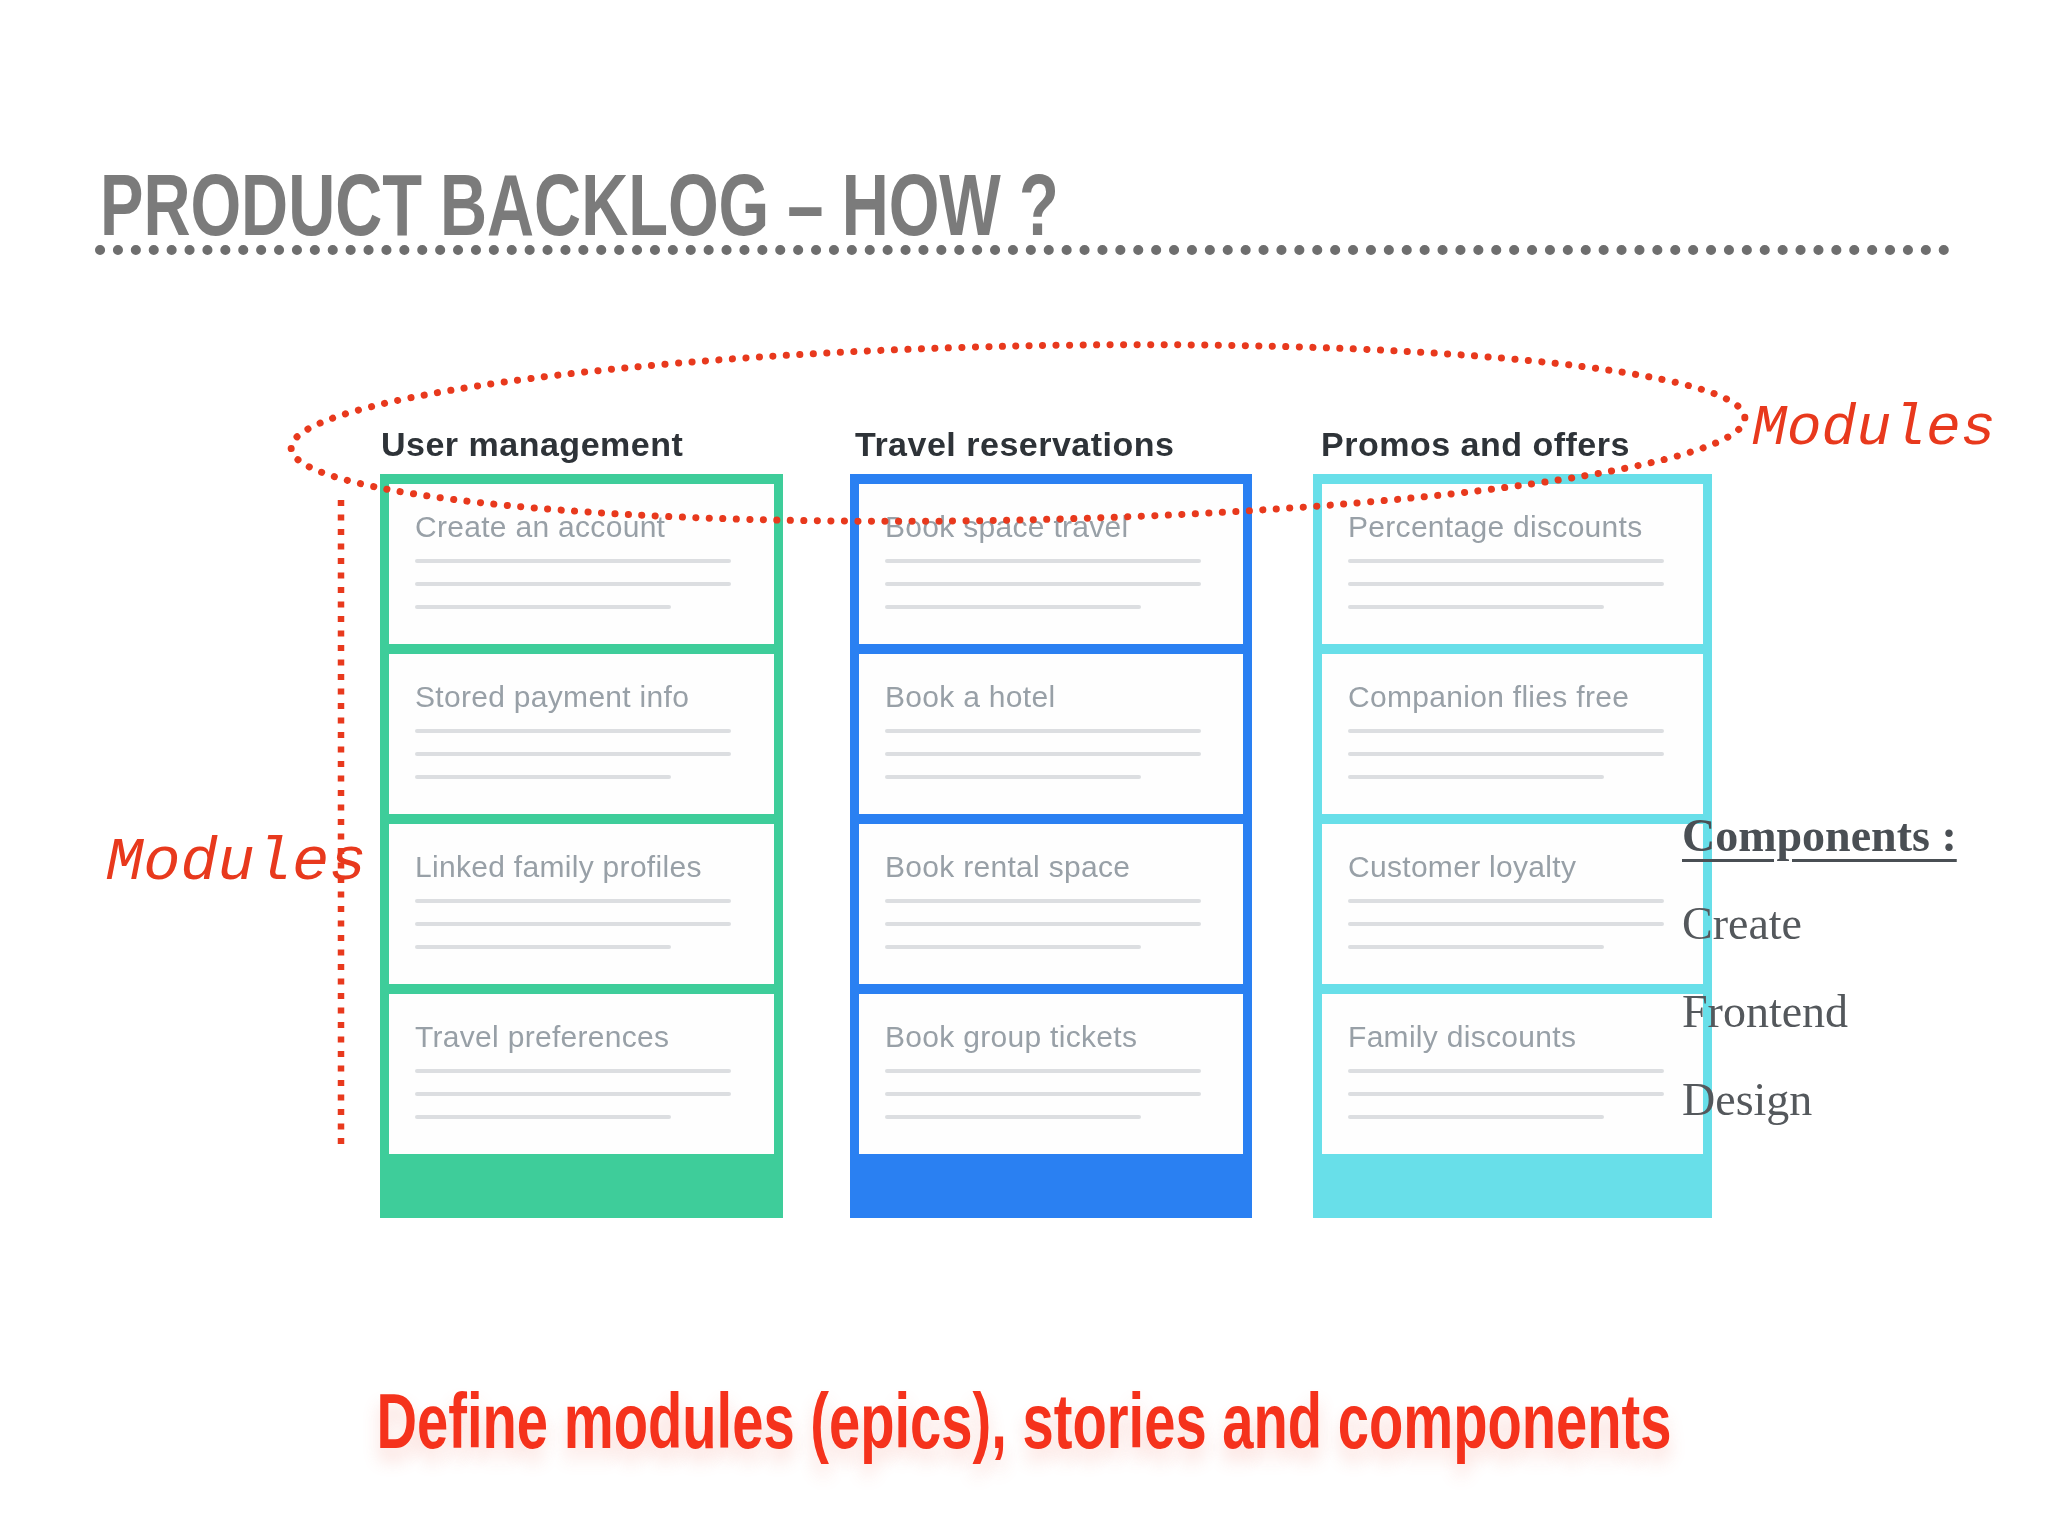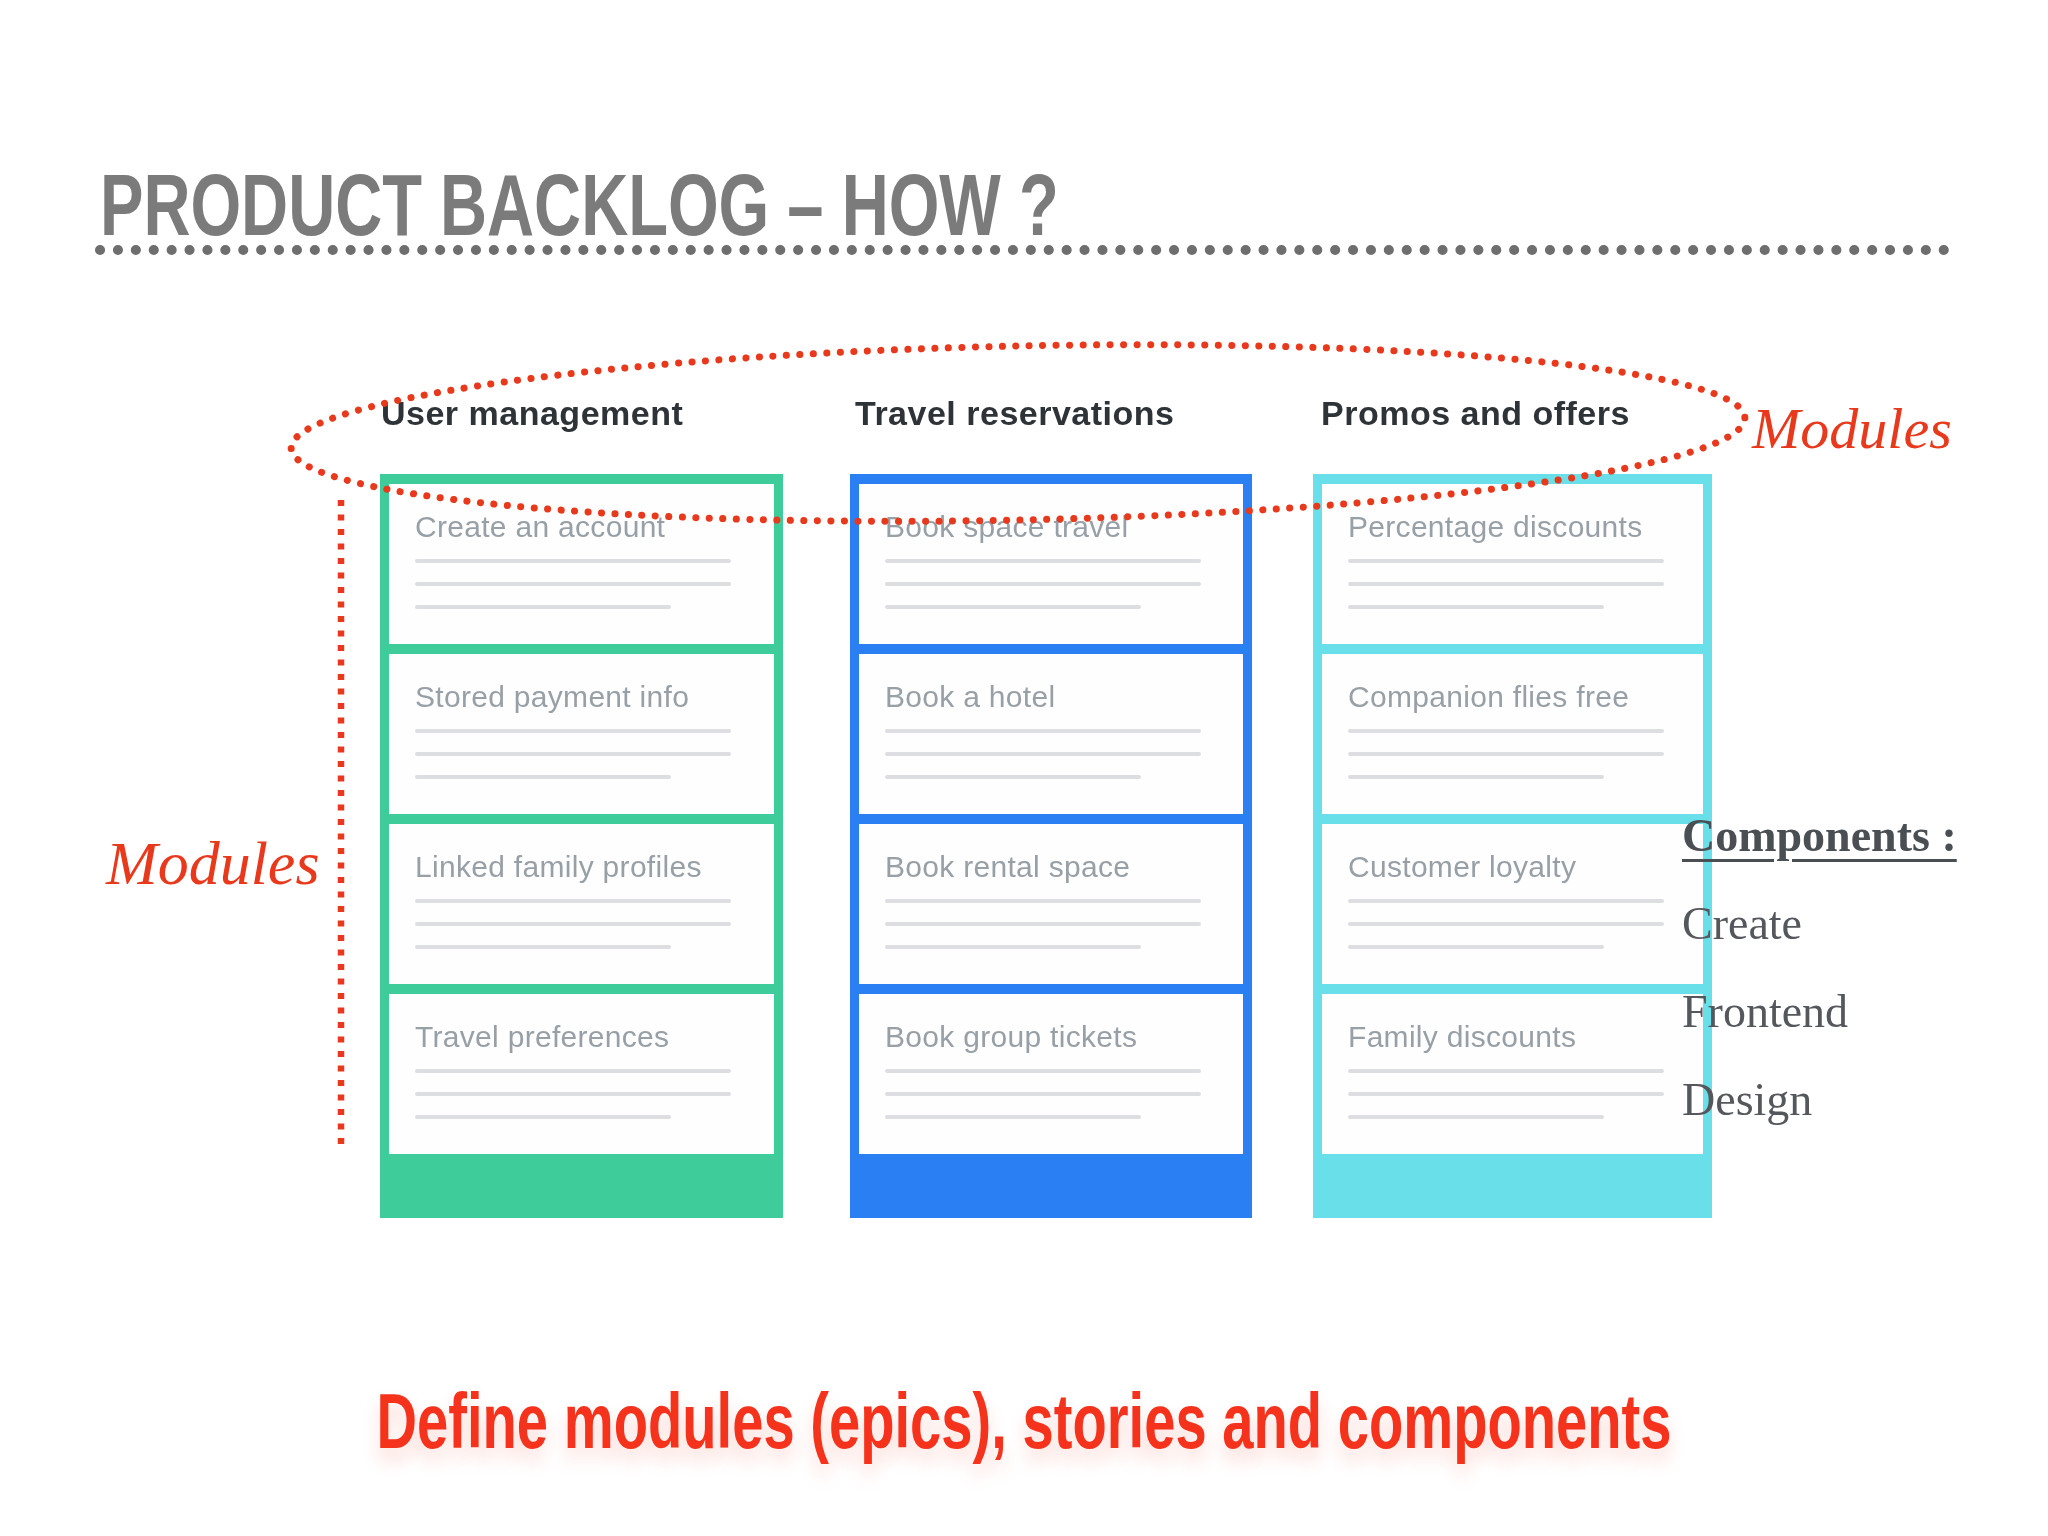--- a/index.html
+++ b/index.html
@@ -11,40 +11,40 @@
   
   .title{
     left:100px; top:102px; font-weight:700; font-size:88px; line-height:1;
     color:#7b7b7b; white-space:nowrap; letter-spacing:0px;
     transform:scaleX(.74); transform-origin:left top;
   }
   
   .overlay{left:0; top:0; pointer-events:none; z-index:6;}
   
   .col-header{
-    top:395px; font-weight:700; font-size:34px; line-height:1.1;
+    top:426px; font-weight:700; font-size:34px; line-height:1.1;
     color:#2e3338; white-space:nowrap; z-index:2; letter-spacing:.5px;
   }
   
   .column{
     top:474px; height:744px; box-sizing:border-box;
     padding:10px 9px 0 9px; display:flex; flex-direction:column; gap:10px;
     z-index:1;
   }
   .card{ height:160px; flex:none; background:#fefefe; }
   .card-title{
     margin:26px 0 0 26px; font-size:30px; line-height:1.1;
     color:#98a0a7; white-space:nowrap; letter-spacing:.3px;
   }
   .ln{ height:4px; background:#dcdee1; margin:19px 0 0 26px; border-radius:2px; }
   .ln.first{ margin-top:16px; }
   .ln.w-a{ width:316px; } .ln.w-b{ width:316px; } .ln.w-c{ width:256px; }
   
   .script-label{
-    font-family:Liberation Serif, serif; font-style:italic;
+    font-family:Liberation Mono, monospace; font-style:italic;
     font-size:58px; line-height:1; color:#e8391d; white-space:nowrap; z-index:2;
   }
   .stories{ left:106px; top:832px; font-size:62px; }
   .modules{ left:1752px; top:400px; }
   
   .components{
     left:1682px; top:792px; font-family:"Liberation Serif", serif;
     font-size:46px; line-height:88px; color:#54585c; z-index:2; white-space:nowrap;
   }
   .components .heading{

